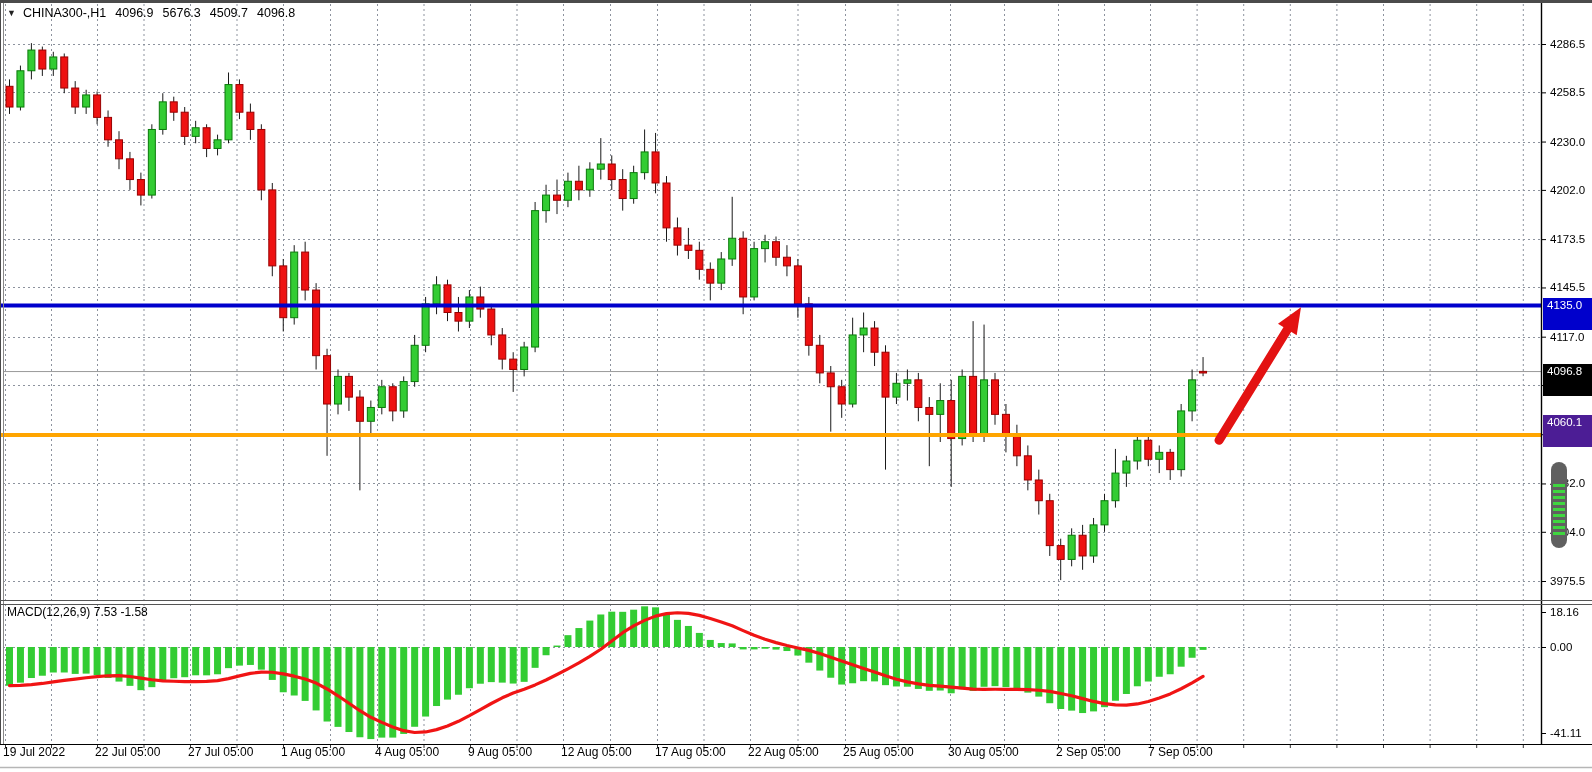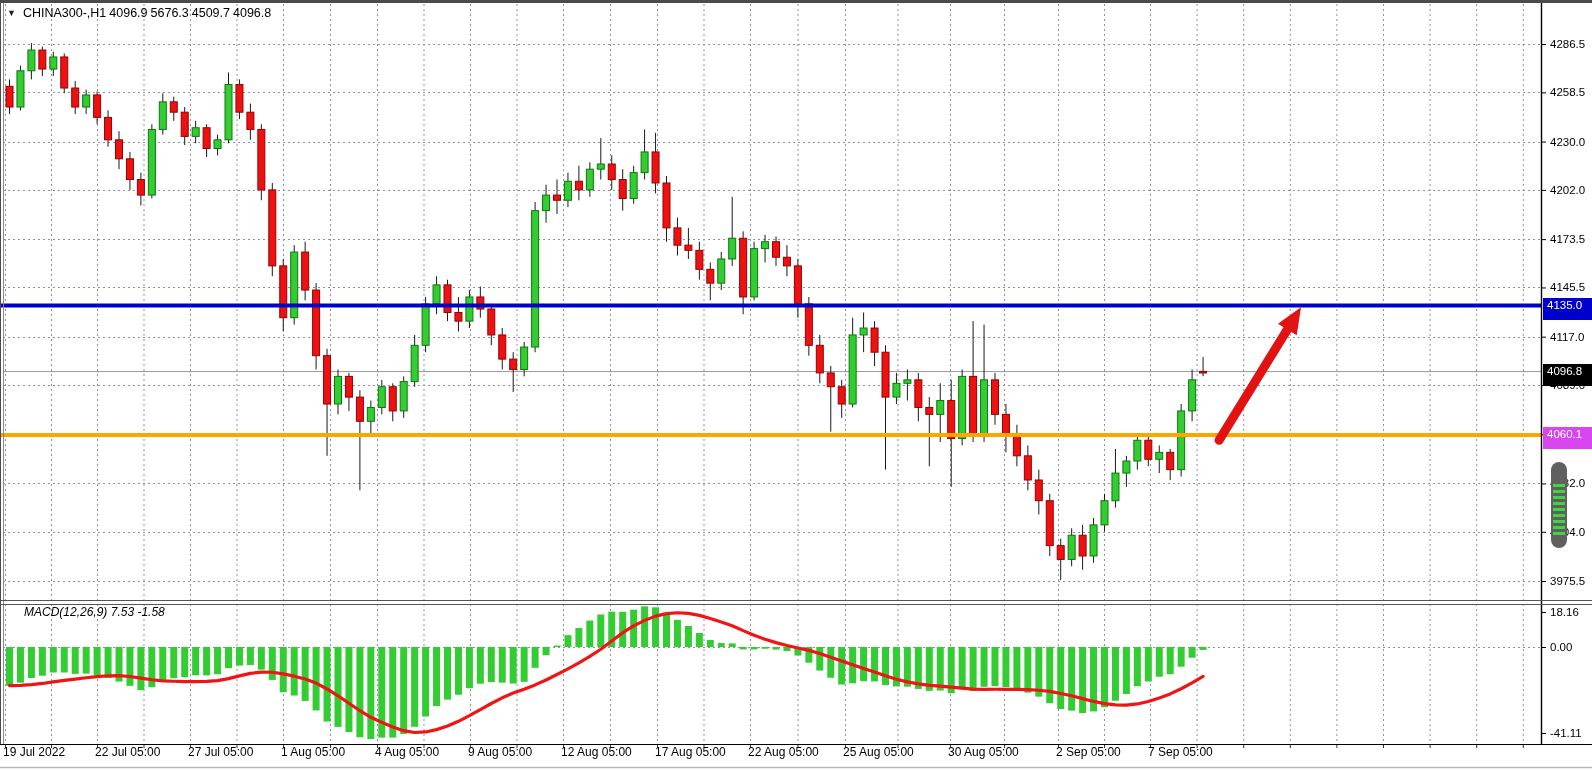--- a/index.html
+++ b/index.html
@@ -2,23 +2,23 @@
 <html><head>
 <meta charset="utf-8">
 <style>
   html,body{margin:0;padding:0;background:#fff;}
   #window{position:relative;width:1592px;height:772px;background:#fff;overflow:hidden;
           font-family:"Liberation Sans",sans-serif;color:#000;}
   #chart-svg{position:absolute;left:0;top:0;}
   .overlay{position:absolute;font-family:"Liberation Sans",sans-serif;}
   #titlebar{left:7px;top:6px;font-size:12.5px;display:flex;align-items:center;white-space:pre;}
   #titlebar .tri{font-size:9px;color:#222;margin-right:7px;cursor:pointer;}
-  #titlebar .num{margin-left:3px;}
-  #macd-label{left:24px;top:605px;font-size:12px;white-space:pre;font-style:italic;}
-  .badge{left:1543px;width:49px;height:22px;line-height:15px;font-size:11.5px;
+  #titlebar .num{margin-left:9px;}
+  #macd-label{left:7px;top:605px;font-size:12px;white-space:pre;}
+  .badge{left:1543px;width:49px;height:32px;line-height:15px;font-size:11.5px;
          color:#fff;padding-left:4px;box-sizing:border-box;}
   #side-widget{left:1551px;top:462px;width:16px;height:86px;border-radius:8px;
                background:#606060;}
   #side-widget .stripes{position:absolute;left:2px;top:22px;width:12px;height:52px;
      background:repeating-linear-gradient(to bottom,#3fd63f 0 3px,#606060 3px 6px);}
 </style>
 </head>
 <body>
 
 <div id="window">
@@ -511,19 +511,19 @@
     <span>CHINA300-,H1</span>
     <span class="num">4096.9</span>
     <span class="num">5676.3</span>
     <span class="num">4509.7</span>
     <span class="num">4096.8</span>
   </div>
 
   <div id="macd-label" class="overlay"><span>MACD(12,26,9)</span><span> </span><span>7.53</span><span> </span><span>-1.58</span></div>
 
   <div class="badge overlay" id="badge-0" style="top: 298px; background: rgb(0, 0, 204);">4135.0</div>
-  <div class="badge overlay" id="badge-1" style="top: 427px; background: #d946ef;">4060.1</div>
+  <div class="badge overlay" id="badge-1" style="top: 415px; background: #4c1d95;">4060.1</div>
   <div class="badge overlay" id="badge-2" style="top: 364px; background: rgb(0, 0, 0);">4096.8</div>
 
   <div id="side-widget" class="overlay">
     <div class="stripes"></div>
   </div>
 </div>
 
 </body></html>

